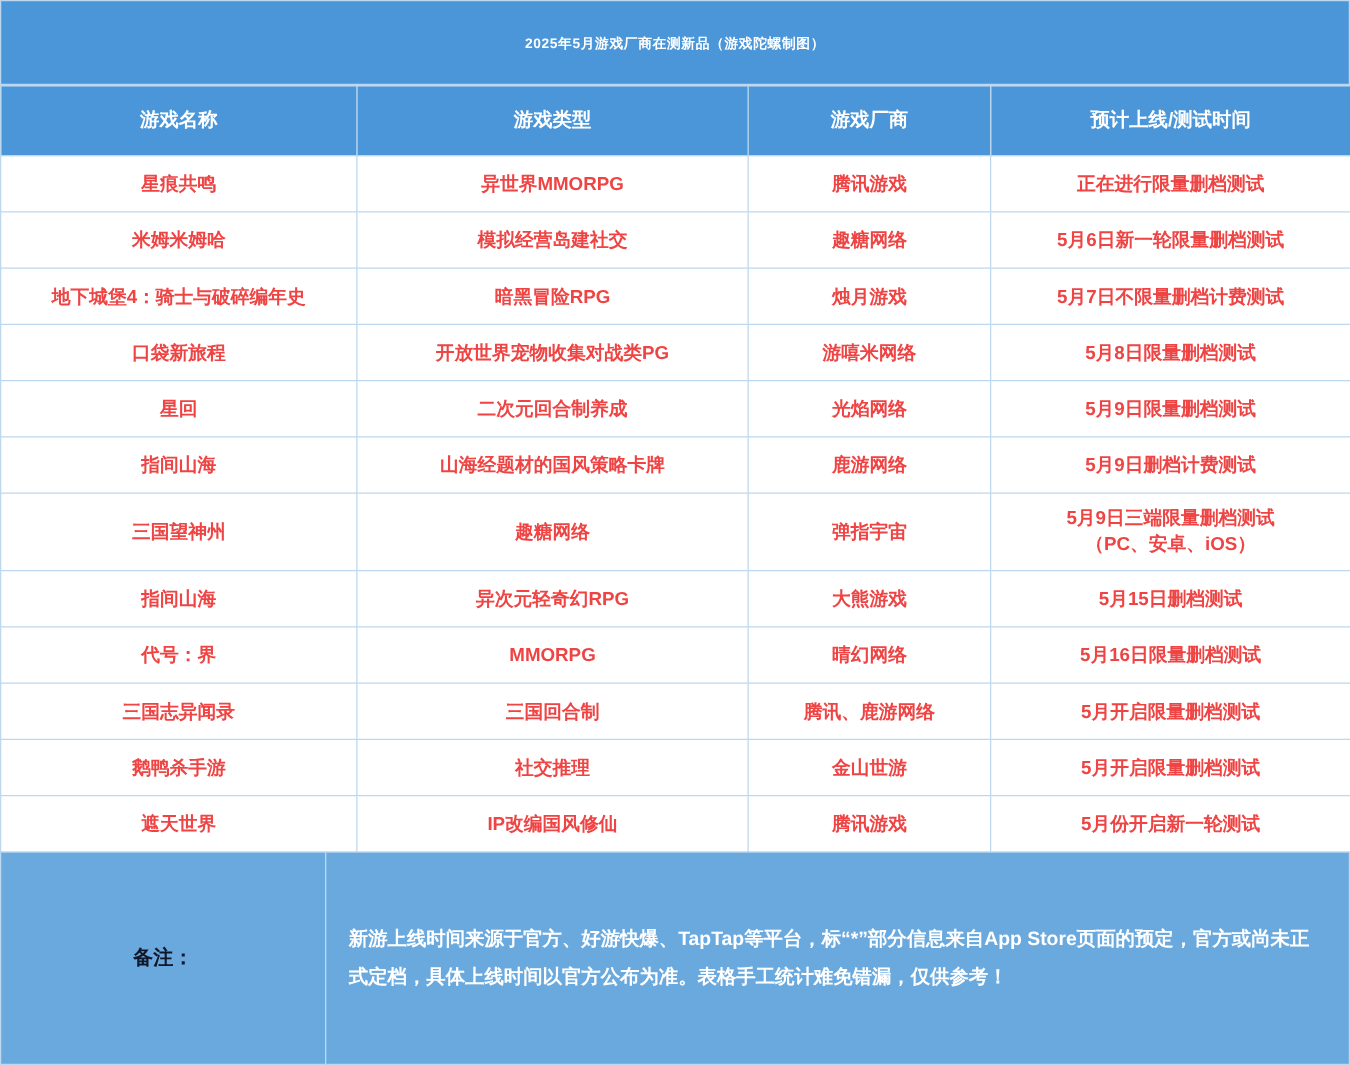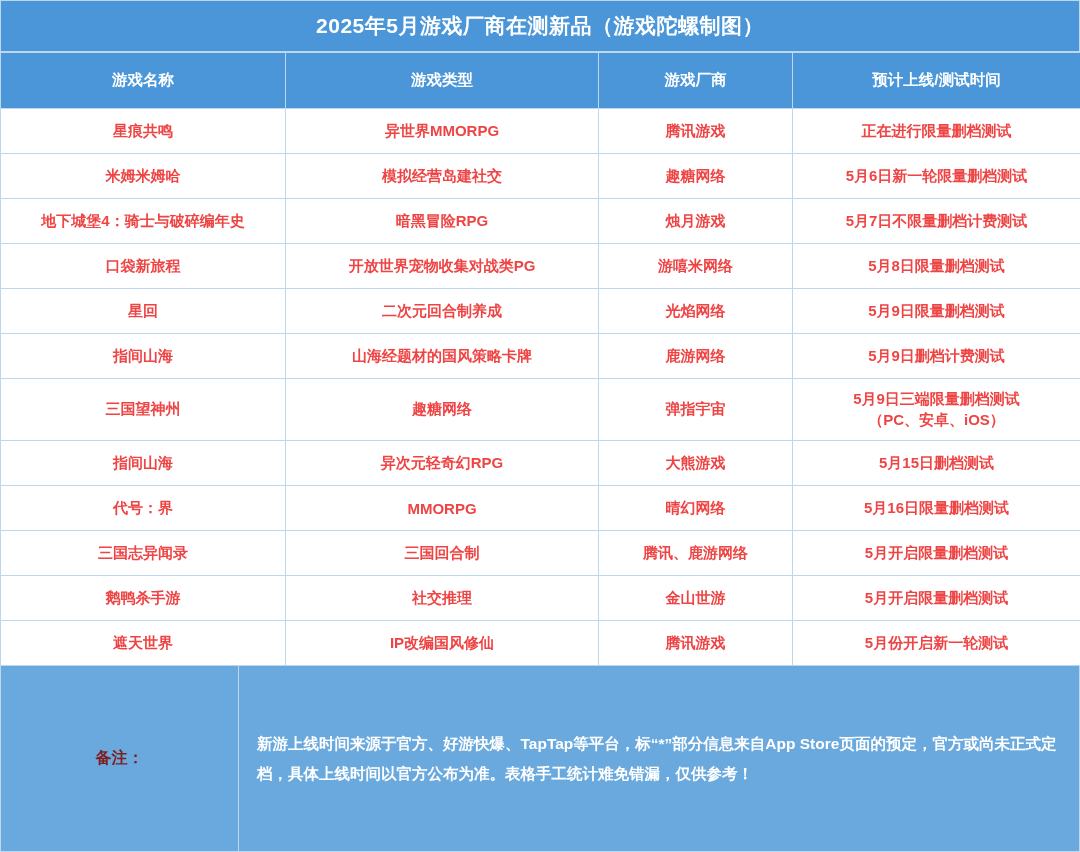--- a/index.html
+++ b/index.html
@@ -17,26 +17,26 @@
     width: 1080px;
     height: 852px;
     box-sizing: border-box;
     background: #ffffff;
     display: flex;
     flex-direction: column;
   }
   .title-bar {
     background: #4a96d8;
     color: #ffffff;
-    font-size: 21px;
+    font-size: 11px;
     font-weight: bold;
     display: flex;
     align-items: center;
     justify-content: center;
-    height: 52px;
+    height: 68px;
     border: 1px solid #bcd7ee;
     box-sizing: border-box;
     letter-spacing: 0.5px;
   }
   table.grid {
     border-collapse: collapse;
     width: 100%;
     table-layout: fixed;
   }
   table.grid td, table.grid th {
@@ -69,23 +69,23 @@
   .col-4 { width: 288px; }
   .two-line {
     line-height: 1.35;
   }
   .footer {
     display: flex;
     flex: 1 1 auto;
     min-height: 0;
   }
   .footer-label {
-    width: 239px;
+    width: 261px;
     background: #6aa9de;
-    color: #7f1d1d;
+    color: #0f172a;
     font-size: 16px;
     font-weight: bold;
     display: flex;
     align-items: center;
     justify-content: center;
     border: 1px solid #bcd7ee;
     border-top: none;
     box-sizing: border-box;
   }
   .footer-note {

